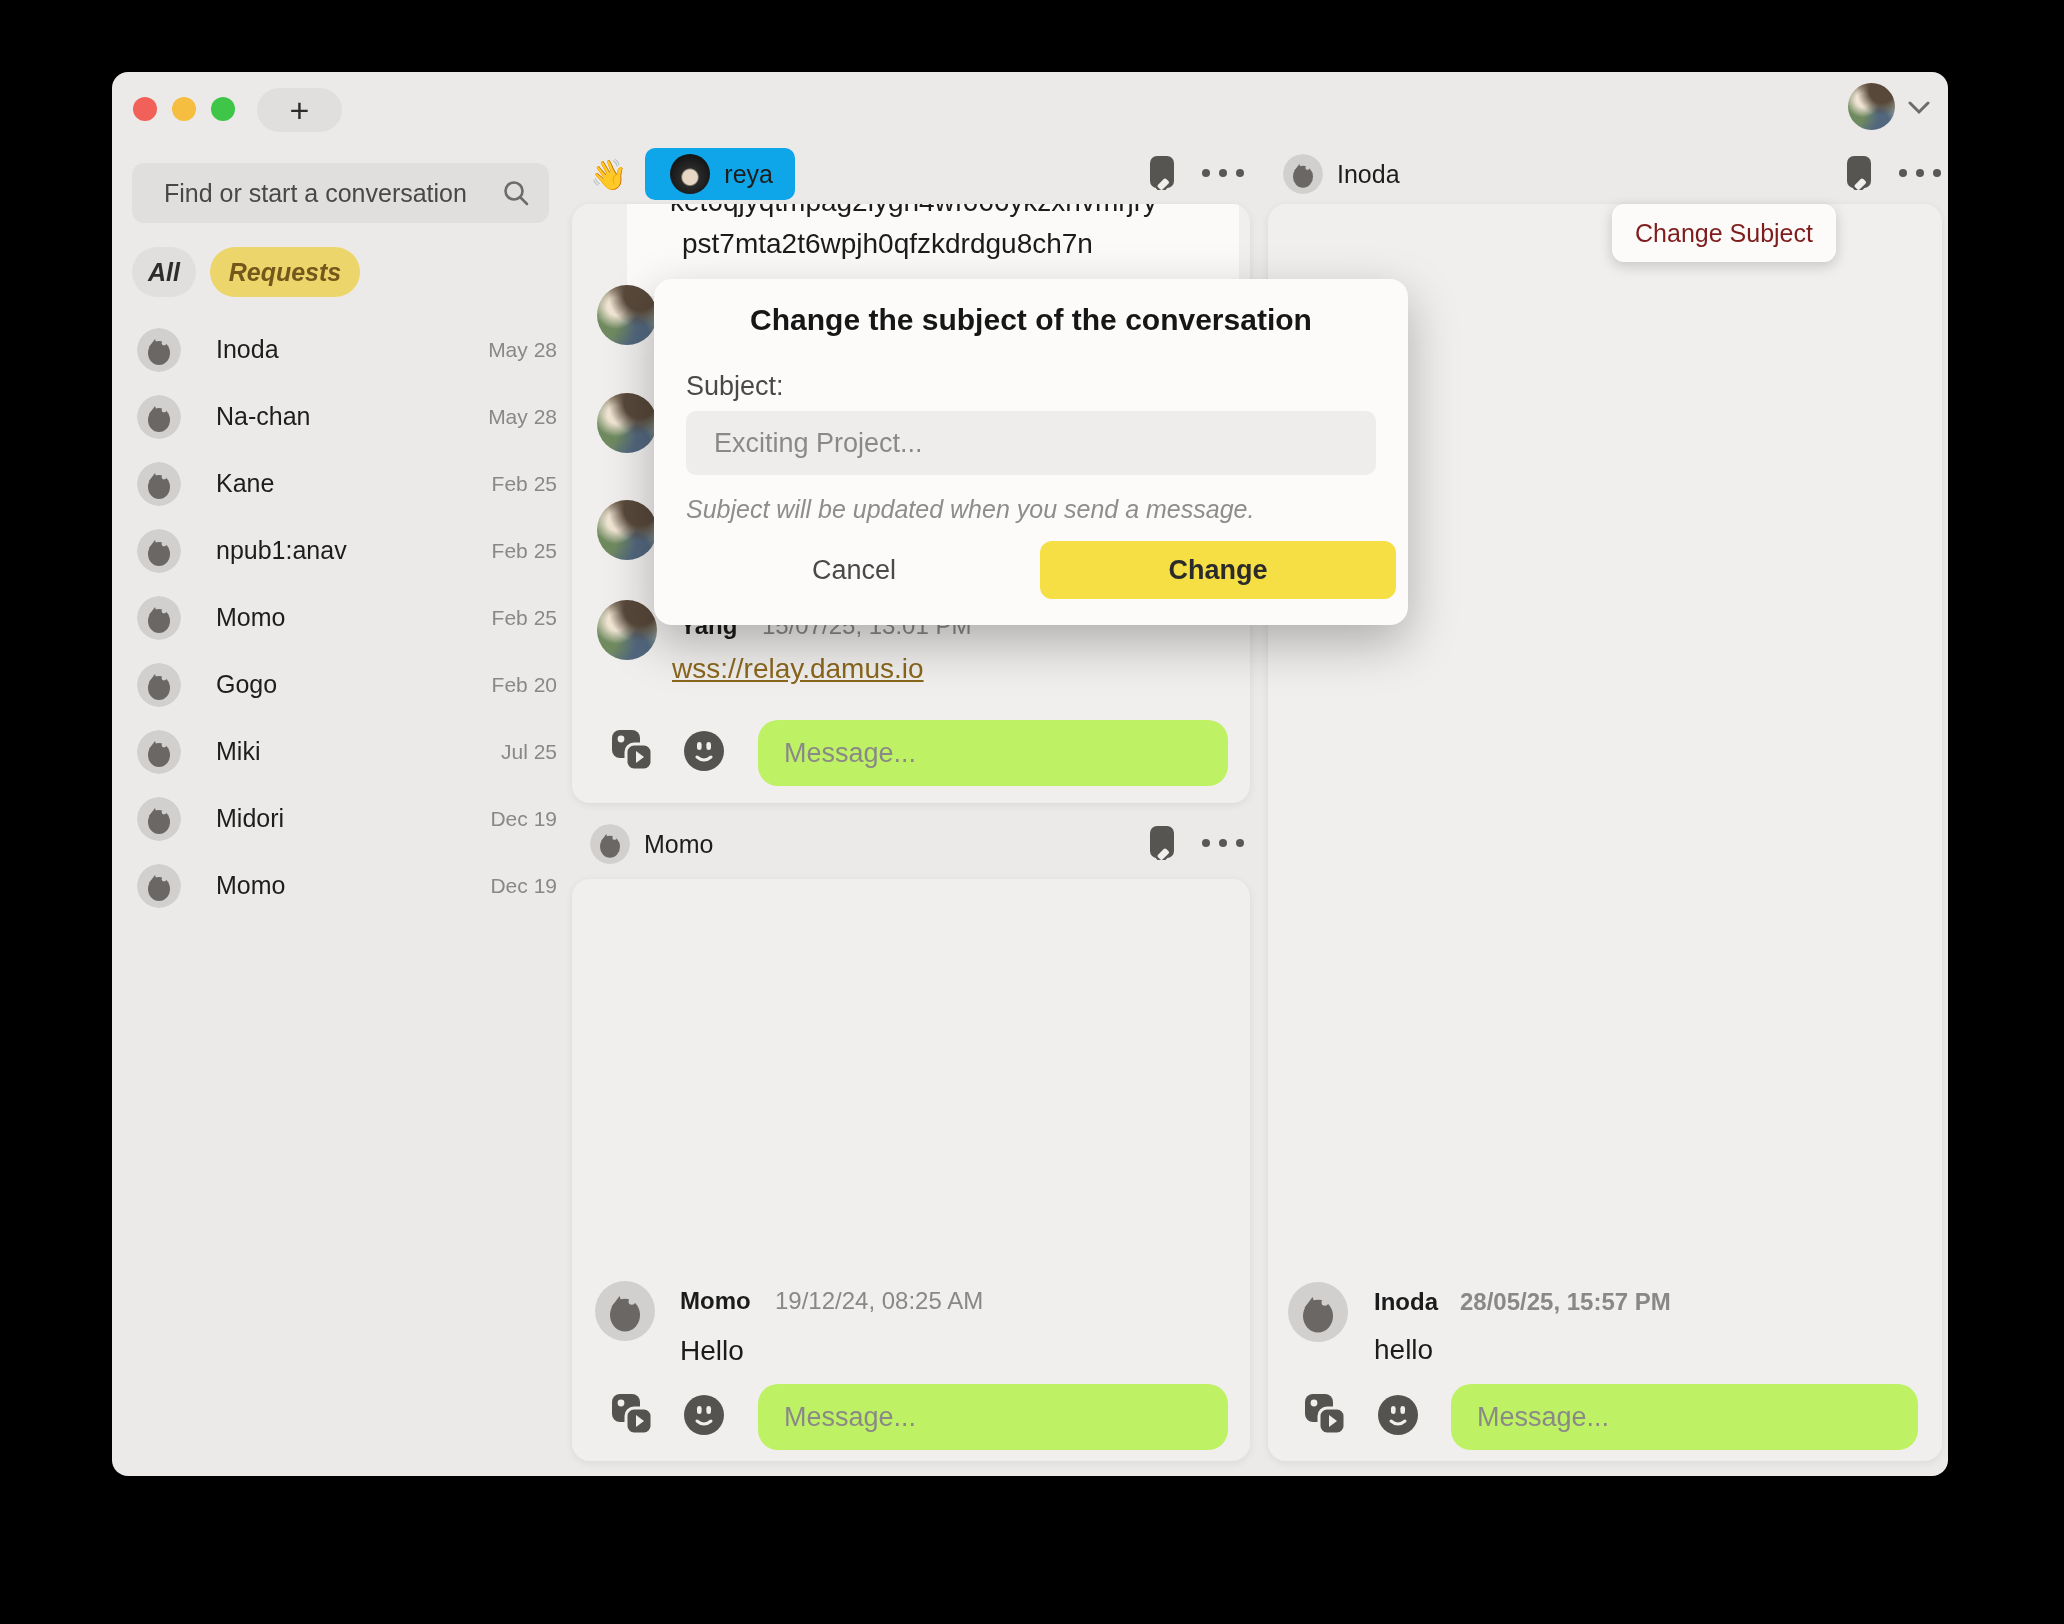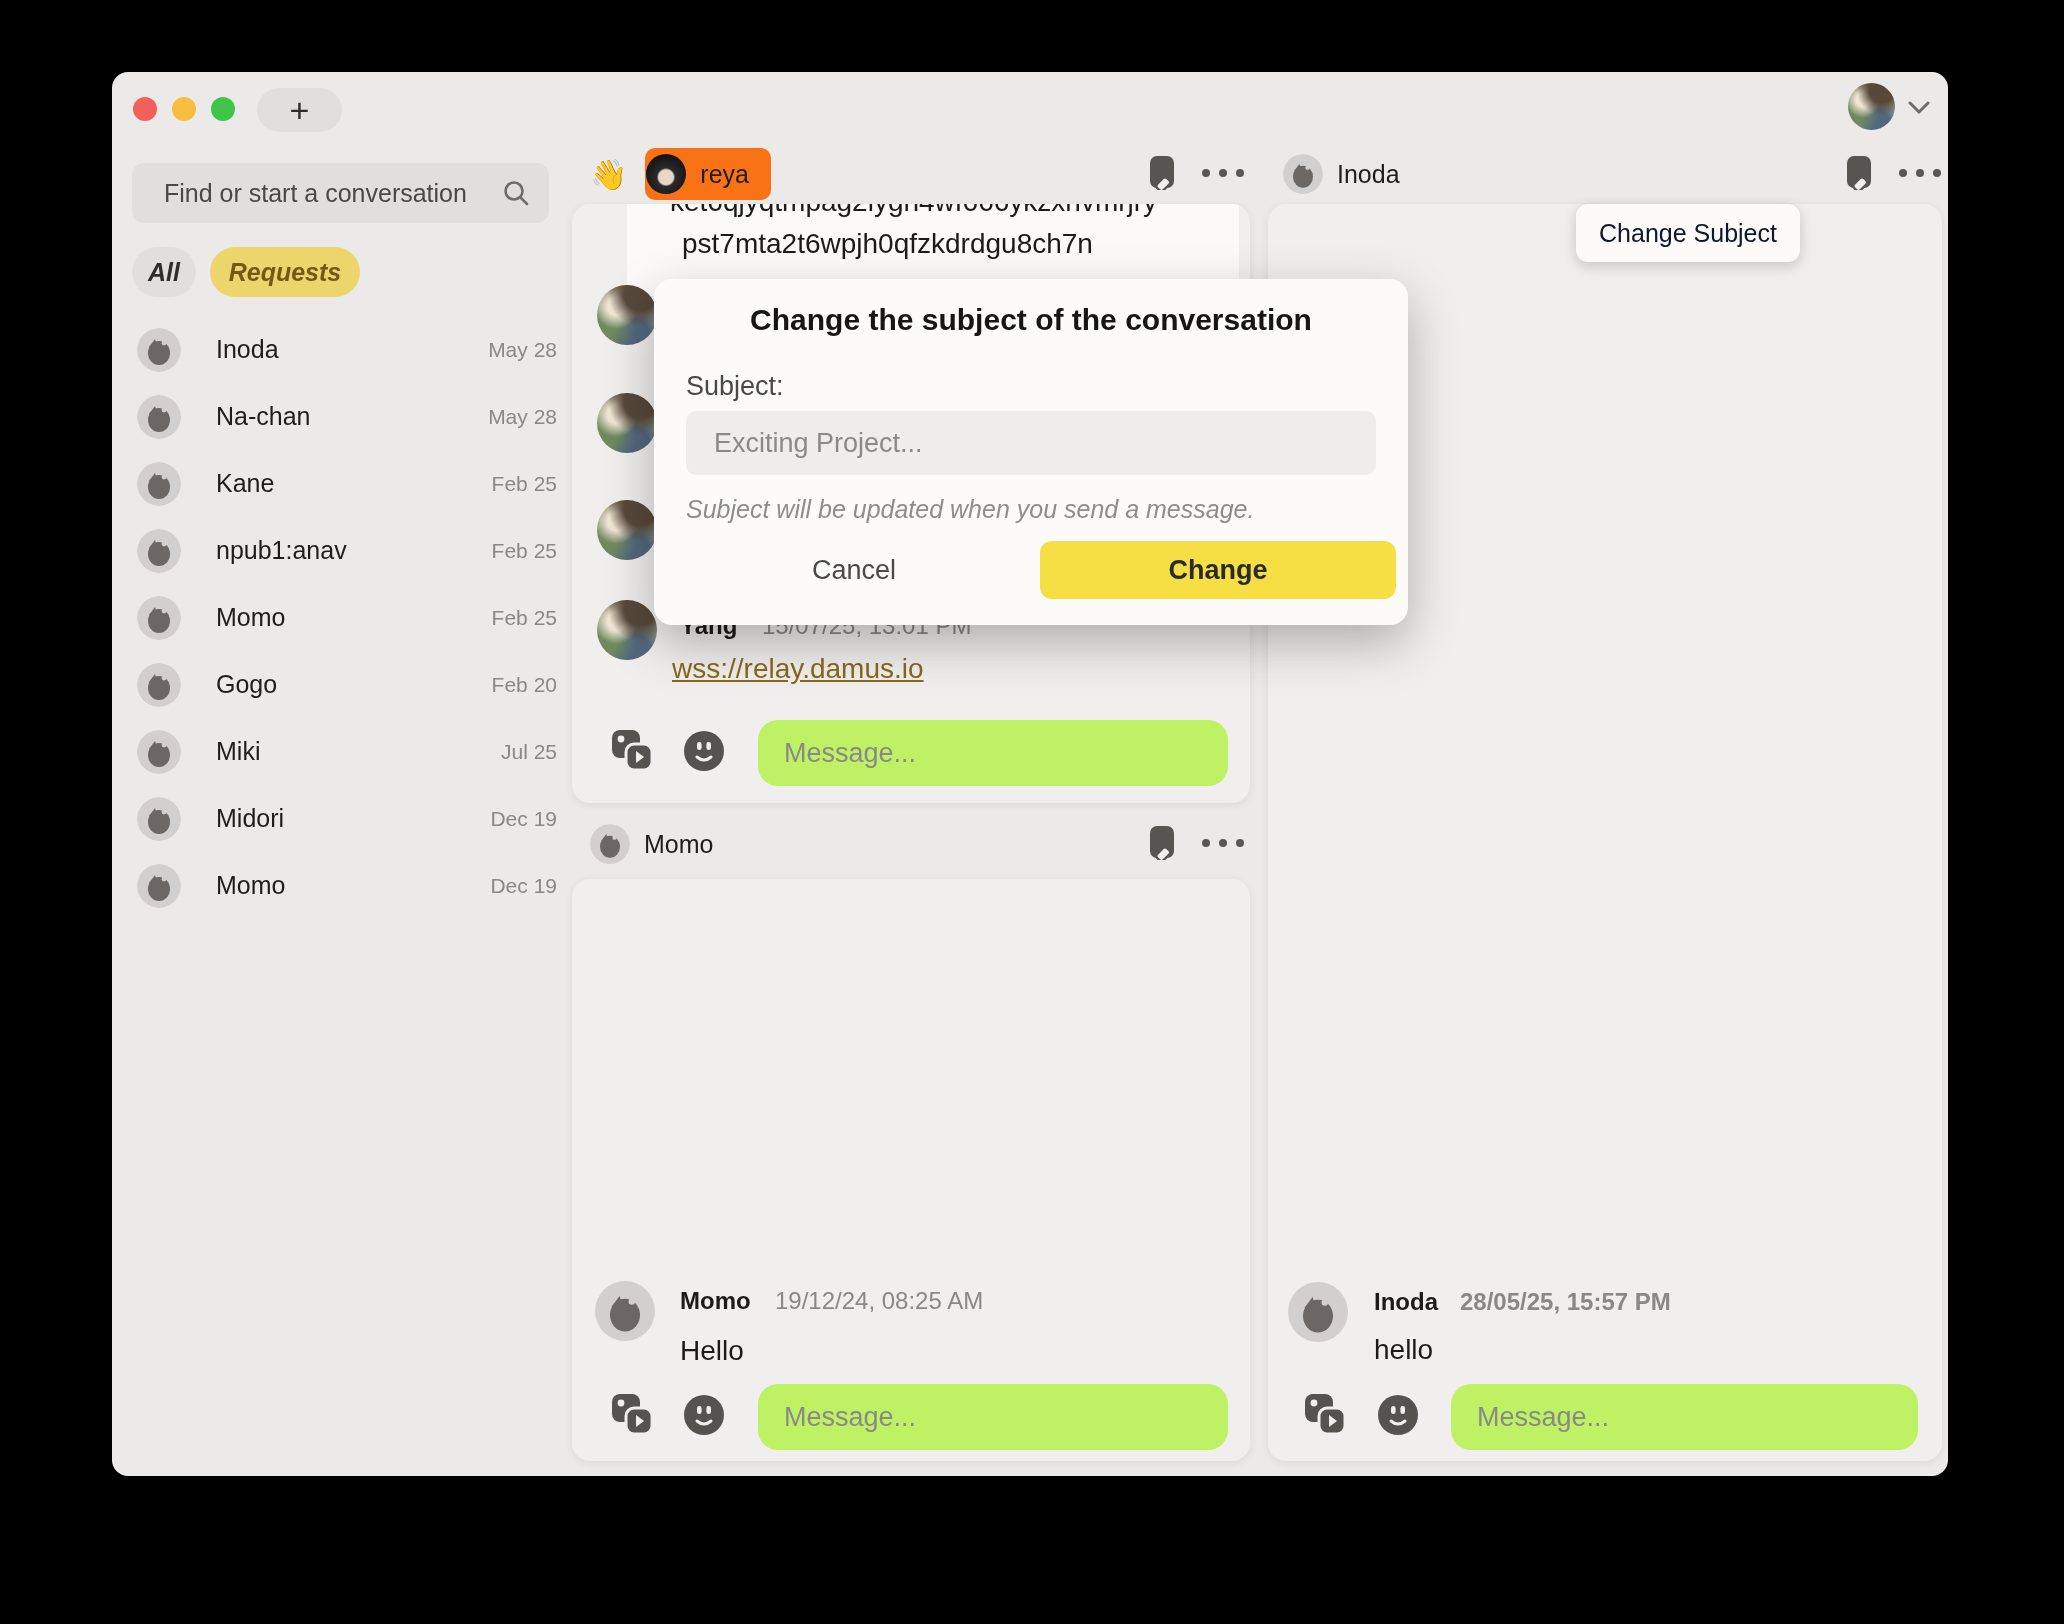--- a/index.html
+++ b/index.html
@@ -55,27 +55,27 @@
   .bubble{position:absolute;background:#FBFAF9;border-radius:16px;}
   .npub{position:absolute;font-size:28px;color:#1b1b1b;white-space:nowrap;}
   .msg-name{font-weight:700;font-size:24px;color:#1b1b1b;}
   .msg-ts{font-size:24px;color:#8a8886;}
   .msg-text{font-size:28px;color:#1b1b1b;}
   .link{font-size:28px;color:#8A671C;text-decoration:underline;}
   .msg-input{position:absolute;background:#bef264;border-radius:20px;height:66px;display:flex;align-items:center;}
   .msg-input input{flex:1;border:none;outline:none;background:transparent;margin-left:24px;
           font:27px "Liberation Sans","DejaVu Sans",sans-serif;color:#4a4846;}
   .msg-input input::placeholder{color:#8b8988;opacity:1;}
-  .reya-pill{display:flex;align-items:center;background:#f97316;border-radius:10px;
-             height:52px;padding:0 22px 0 1px;text-align:right;}
+  .reya-pill{display:flex;align-items:center;background:#0ea5e9;border-radius:10px;
+             height:52px;padding:0 22px 0 25px;text-align:right;}
   .wave{font-size:30px;}
   
-  .tooltip{position:absolute;left:1464px;top:132px;width:224px;height:58px;background:#FCFBFA;
+  .tooltip{position:absolute;left:1500px;top:132px;width:224px;height:58px;background:#FCFBFA;
            border-radius:12px;box-shadow:0 4px 14px rgba(0,0,0,0.18);display:flex;
-           align-items:center;justify-content:center;font-size:25px;color:#0f172a;z-index:30;}
+           align-items:center;justify-content:center;font-size:25px;color:#7f1d1d;z-index:30;}
   
   .modal{position:absolute;left:542px;top:207px;width:754px;height:346px;background:#FCFBFA;
          border-radius:18px;box-shadow:0 18px 50px rgba(0,0,0,0.28);z-index:40;}
   .modal-title{position:absolute;top:24px;left:0;right:0;text-align:center;
                font-size:30px;font-weight:700;color:#161616;}
   .modal-label{position:absolute;left:32px;top:92px;font-size:27px;color:#4b4947;}
   .modal-input{position:absolute;left:32px;top:132px;width:690px;height:64px;background:#EFEDEC;
                border-radius:10px;display:flex;align-items:center;}
   .modal-input input{flex:1;border:none;outline:none;background:transparent;margin-left:26px;
                font:27px "Liberation Sans","DejaVu Sans",sans-serif;color:#4c1d95;}

